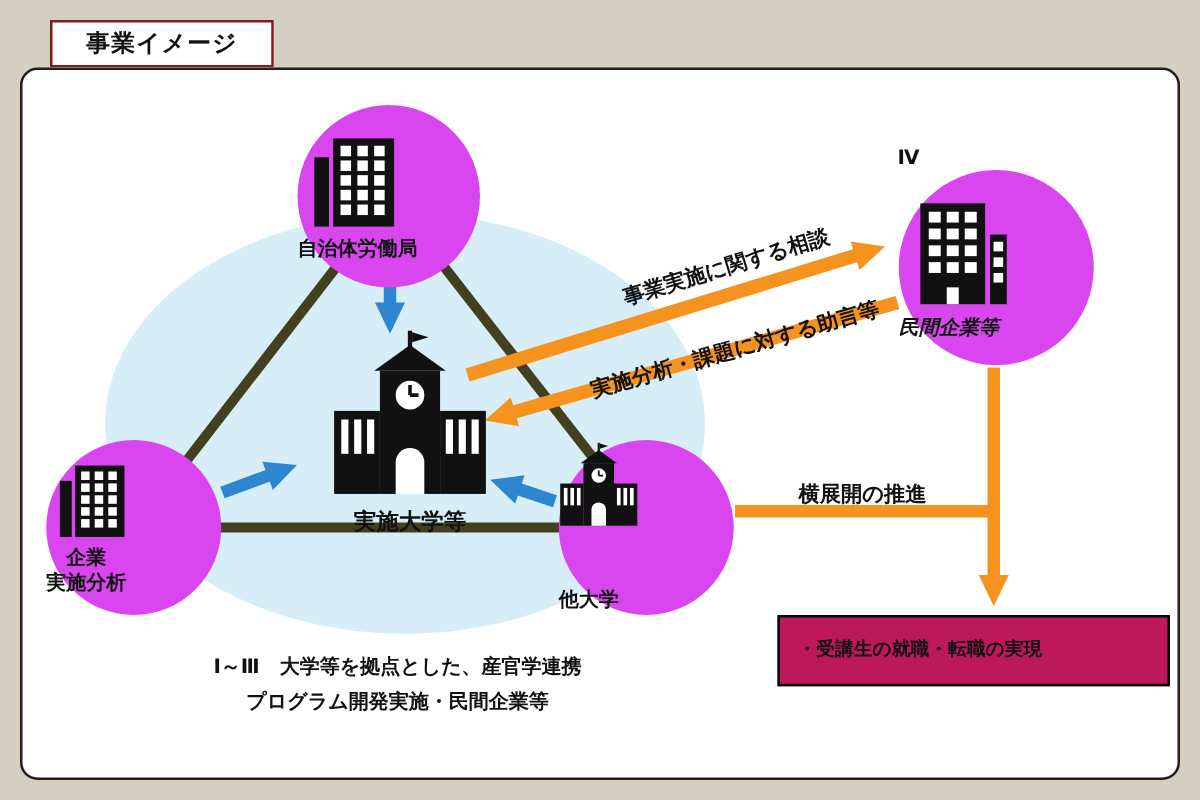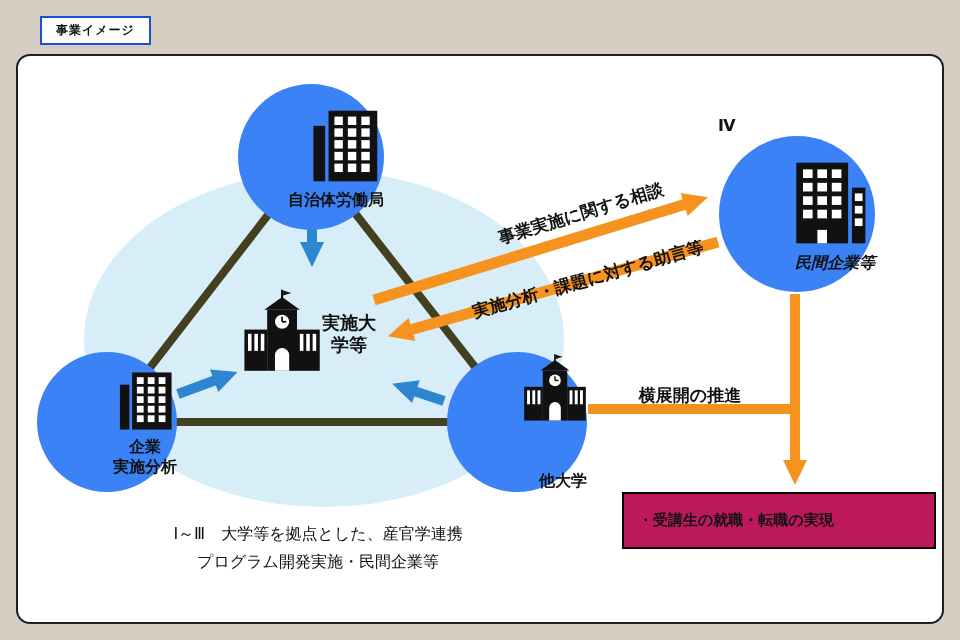--- a/index.html
+++ b/index.html
@@ -6,50 +6,50 @@
   html,body{width:960px;height:640px;}
   body{
     position:relative;
     background:#d5cfc3;
     font-family:"Liberation Sans","DejaVu Sans",sans-serif;
     color:#111;
     overflow:hidden;
   }
   .title-box{
     position:absolute;left:40px;top:16px;
-    background:#fff;border:2px solid #1d4ed8;
-    padding:4px 14px;font-size:12px;font-weight:bold;
+    background:#fff;border:2px solid #7f1d1d;
+    padding:4px 27px;font-size:19px;font-weight:bold;
     z-index:3;letter-spacing:1px;
   }
   .panel{
     position:absolute;left:16px;top:54px;width:928px;height:570px;
     background:#fff;border:2px solid #1f1f1f;border-radius:14px;
   }
   .layer{position:absolute;left:0;top:0;}
   .circle-node{
-    position:absolute;border-radius:50%;background:#3b82f6;
-    display:flex;flex-direction:column;align-items:flex-end;justify-content:center;
+    position:absolute;border-radius:50%;background:#d946ef;
+    display:flex;flex-direction:column;align-items:flex-start;justify-content:center;
     text-align:center;
   }
   .node-label{font-weight:bold;font-size:16px;line-height:1.25;margin-top:2px;}
   .tag{position:absolute;font-weight:bold;font-size:16px;}
   .center-univ{
-    position:absolute;left:225px;top:206px;width:134px;
-    display:flex;align-items:center;text-align:center;
+    position:absolute;left:243px;top:206px;width:134px;
+    display:flex;flex-direction:column;align-items:center;text-align:center;
   }
   .center-univ .node-label{font-size:18px;margin-top:6px;}
   .arrow-label{
     position:absolute;font-weight:bold;font-size:17px;
     white-space:nowrap;text-align:center;
   }
   .rot17{transform:rotate(-17deg);}
   .rot16{transform:rotate(-16deg);}
   .note{
     position:absolute;left:78px;top:464px;width:444px;
-    font-weight:normal;font-size:16px;line-height:1.75;text-align:center;
+    font-weight:bold;font-size:16px;line-height:1.75;text-align:center;
   }
   .outcome-box{
     position:absolute;left:604px;top:436px;width:314px;
     background:#be185d;border:2px solid #000;
     padding:12px 14px;font-weight:bold;font-size:15px;line-height:1.9;
   }
   svg .bld{fill:#111;}
 </style>
 </head>
 <body>

